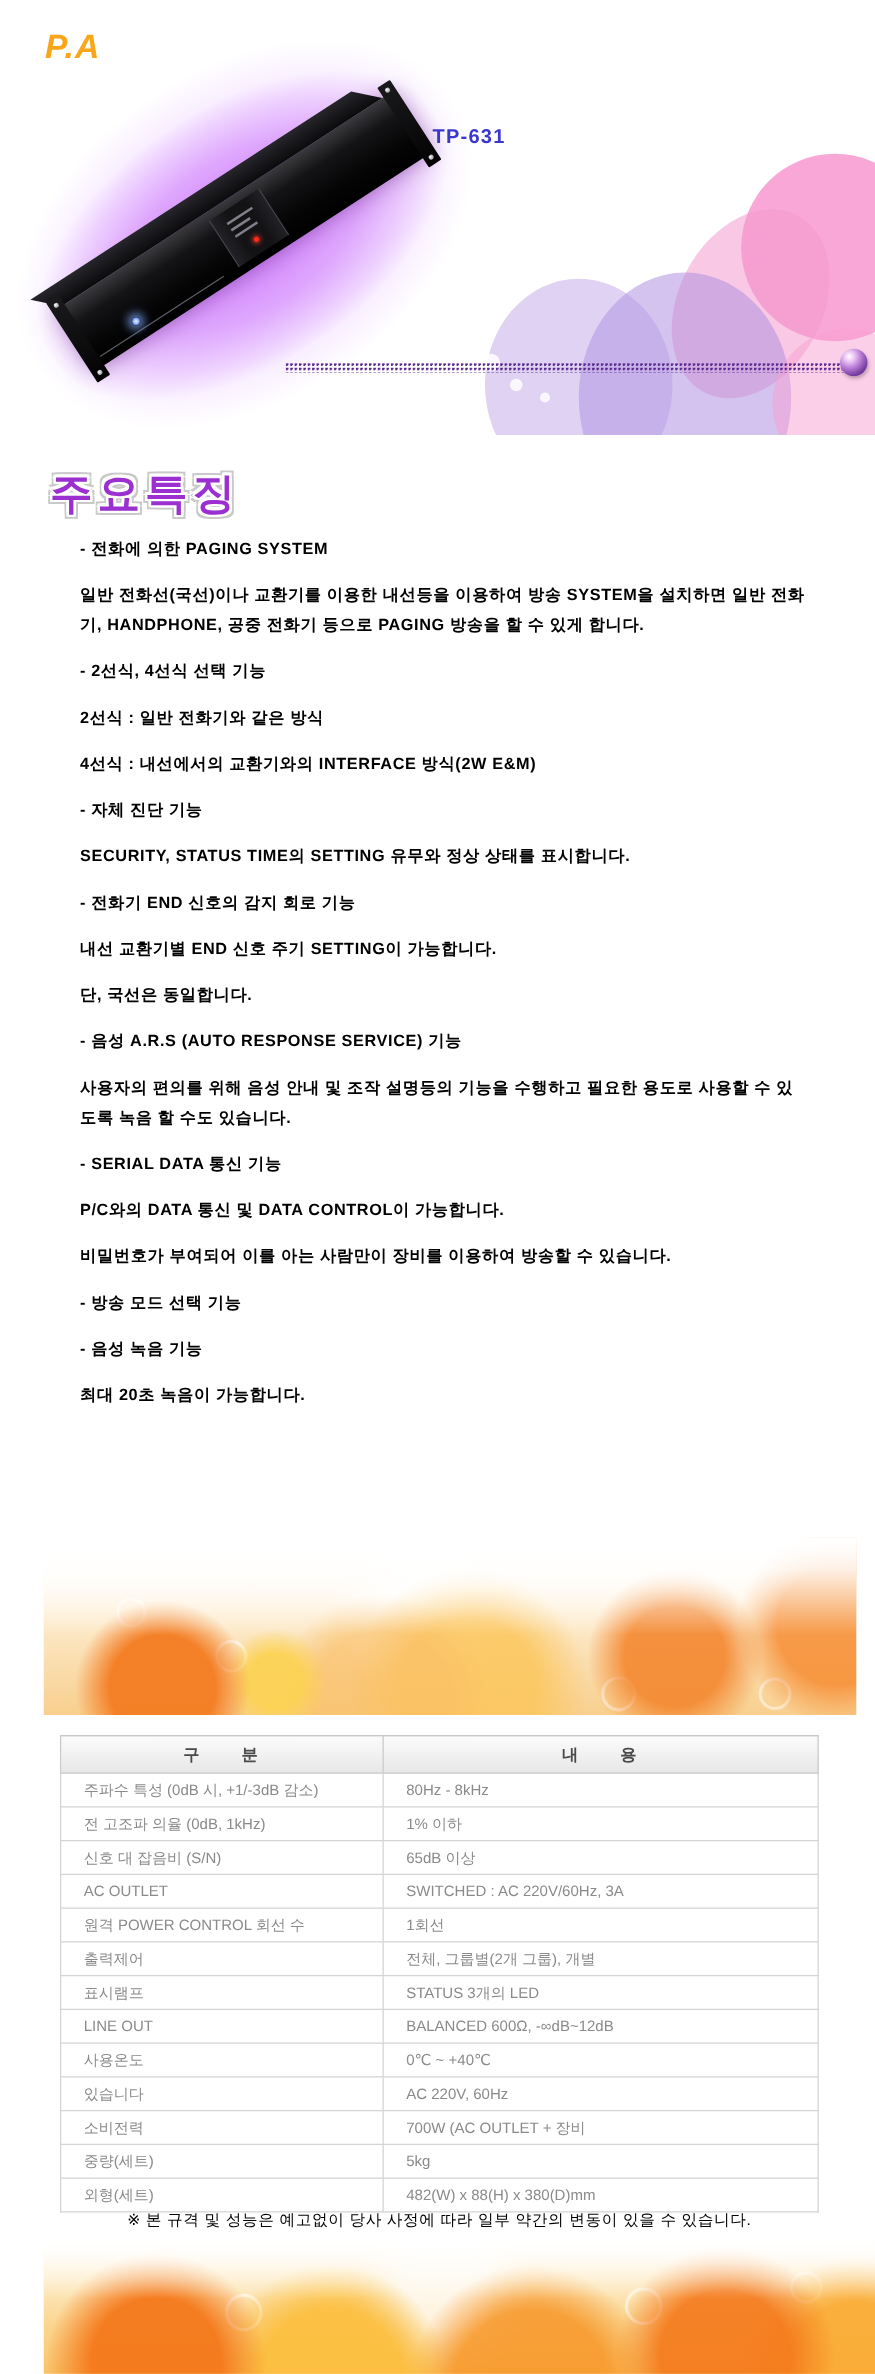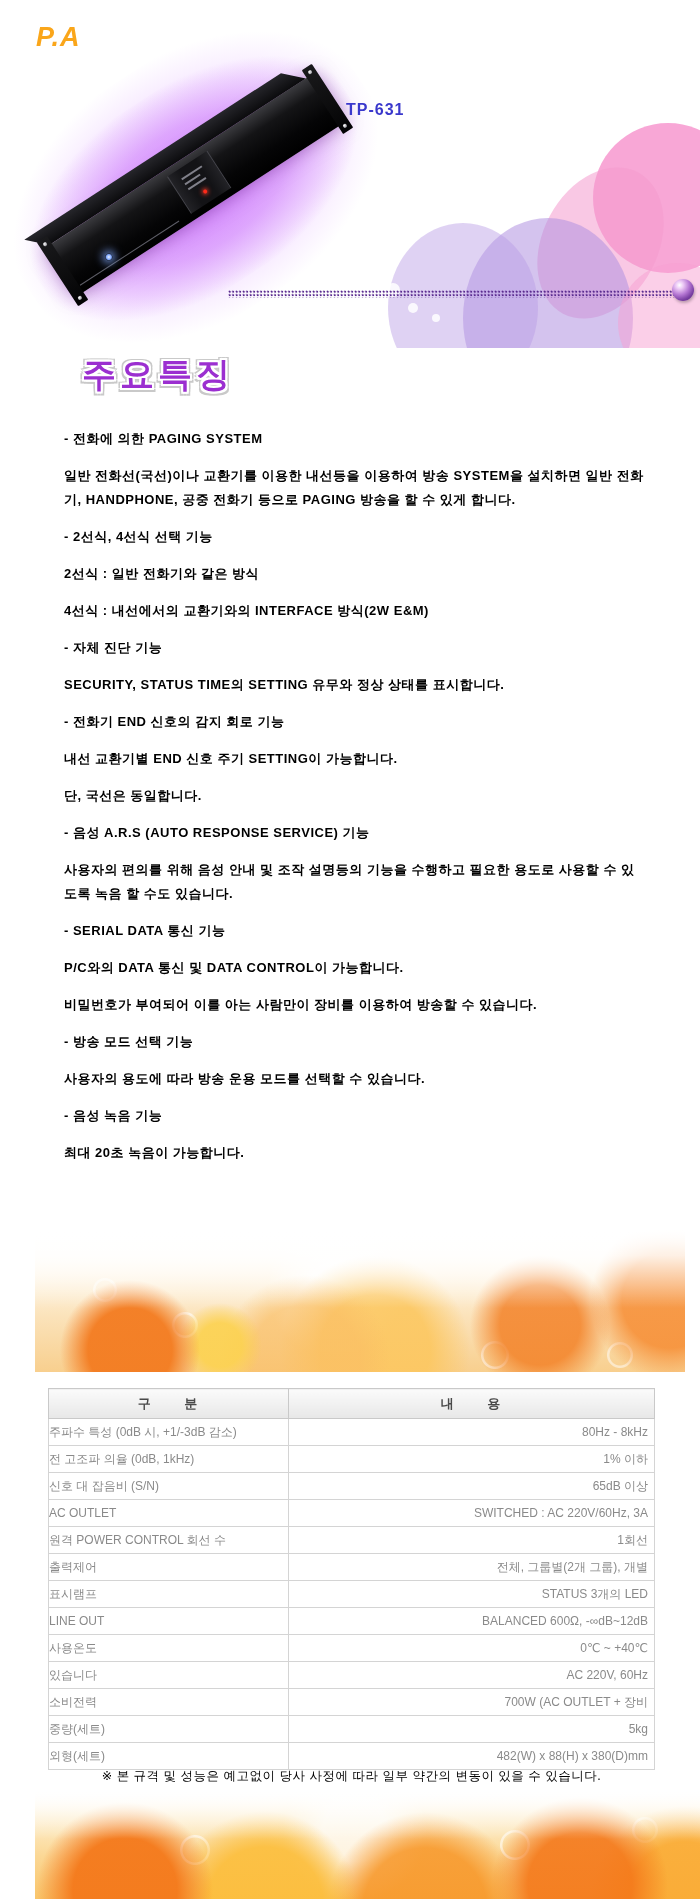--- a/index.html
+++ b/index.html
@@ -55,28 +55,27 @@
   .pb3{left:64px;top:216px;width:8px;height:8px;}
   
   .dotted-divider{position:absolute;left:228px;top:290px;width:447px;height:8px;z-index:2;
     background-image:radial-gradient(circle 1.1px at 1.5px 1.5px,#5a2b8f 95%,transparent);
     background-size:3.5px 3.5px;}
   .glow-sphere{position:absolute;left:672px;top:279px;width:22px;height:22px;border-radius:50%;z-index:2;
     background:radial-gradient(circle at 34% 28%,#ffffff 0%,#ecc9f5 18%,#b678d4 45%,#7a3fa3 70%,#4a1f6e 100%);
     box-shadow:1px 2px 3px rgba(0,0,0,.25);}
   
   .features-title{
-    position:absolute;left:40px;top:352px;z-index:2;
+    position:absolute;left:40px;top:372px;z-index:2;
     font-size:34px;font-weight:bold;letter-spacing:4px;color:#9B2FD0;
     text-shadow:
       -2px -2px 0 #fff,2px -2px 0 #fff,-2px 2px 0 #fff,2px 2px 0 #fff,
       -2px 0 0 #fff,2px 0 0 #fff,0 -2px 0 #fff,0 2px 0 #fff,
       -3.5px -3.5px 0 #c9c9c9,3.5px -3.5px 0 #c9c9c9,-3.5px 3.5px 0 #c9c9c9,3.5px 3.5px 0 #c9c9c9,
       -3.5px 0 0 #c9c9c9,3.5px 0 0 #c9c9c9,0 -3.5px 0 #c9c9c9,0 3.5px 0 #c9c9c9;
-    margin-left: 42px;
   }
   .features-list{position:absolute;left:64px;top:427px;width:580px;z-index:2;}
   .feat{margin:0 0 13px;line-height:24px;font-size:13px;color:#000;letter-spacing:.5px;font-weight:bold;}
   
   .band{position:absolute;z-index:0;}
   .band-mid{
     left:35px;top:1230px;width:650px;height:142px;
     background:
       linear-gradient(180deg,#ffffff 0%,rgba(255,255,255,.85) 18%,rgba(255,255,255,0) 55%),
       radial-gradient(circle at 95px 120px,rgba(243,123,32,.95) 0 42px,rgba(243,123,32,0) 70px),
@@ -108,22 +107,22 @@
       linear-gradient(180deg,#ffffff 0%,#fdeecd 25%,#fbd896 60%,#f9c469 100%);
   }
   
   .spec-wrap{position:absolute;left:48px;top:1388px;width:607px;z-index:2;}
   table.spec{border-collapse:collapse;width:607px;border:1px solid #9e9e9e;background:#fff;}
   table.spec th{
     height:27px;background:linear-gradient(#fbfbfb,#e7e7e7);border:1px solid #c9c9c9;
     color:#4a4a4a;font-size:13px;font-weight:bold;word-spacing:26px;letter-spacing:2px;text-align:center;
   }
   table.spec td{height:24px;border:1px solid #d4d4d4;font-size:12px;color:#8a8a8a;}
-  table.spec td.col-label{width:238px;text-align:left;padding-left:0;}
-  table.spec td.col-value{text-align:right;padding:0 6px;margin-left:36px;}
+  table.spec td.col-label{width:238px;text-align:left;padding-left:18px;}
+  table.spec td.col-value{text-align:left;padding:0 18px;margin-left:36px;}
   .spec-footnote{
     position:absolute;left:48px;top:1768px;width:607px;text-align:center;z-index:2;
     font-size:12.5px;color:#000000;letter-spacing:.5px;
   }
 </style>
 </head>
 <body>
 
 <div class="brand-logo">P.A</div>
 
@@ -178,21 +177,20 @@
     <p class="feat desc">SECURITY, STATUS TIME의 SETTING 유무와 정상 상태를 표시합니다.</p>
     <p class="feat bullet">- 전화기 END 신호의 감지 회로 기능</p>
     <p class="feat desc">내선 교환기별 END 신호 주기 SETTING이 가능합니다.</p>
     <p class="feat desc">단, 국선은 동일합니다.</p>
     <p class="feat bullet">- 음성 A.R.S (AUTO RESPONSE SERVICE) 기능</p>
     <p class="feat desc">사용자의 편의를 위해 음성 안내 및 조작 설명등의 기능을 수행하고 필요한 용도로 사용할 수 있도록 녹음 할 수도 있습니다.</p>
     <p class="feat bullet">- SERIAL DATA 통신 기능</p>
     <p class="feat desc">P/C와의 DATA 통신 및 DATA CONTROL이 가능합니다.</p>
     <p class="feat desc">비밀번호가 부여되어 이를 아는 사람만이 장비를 이용하여 방송할 수 있습니다.</p>
     <p class="feat bullet">- 방송 모드 선택 기능</p>
-    <p class="feat desc">사용자의 용도에 따라 방송 운용 모드를 선택할 수 있습니다.</p>
     <p class="feat bullet">- 음성 녹음 기능</p>
     <p class="feat desc">최대 20초 녹음이 가능합니다.</p>
   </div>
 
 <div class="band band-mid"></div>
 <div class="band band-bottom"></div>
 
 <div class="spec-wrap">
   <table class="spec">
     <thead>

